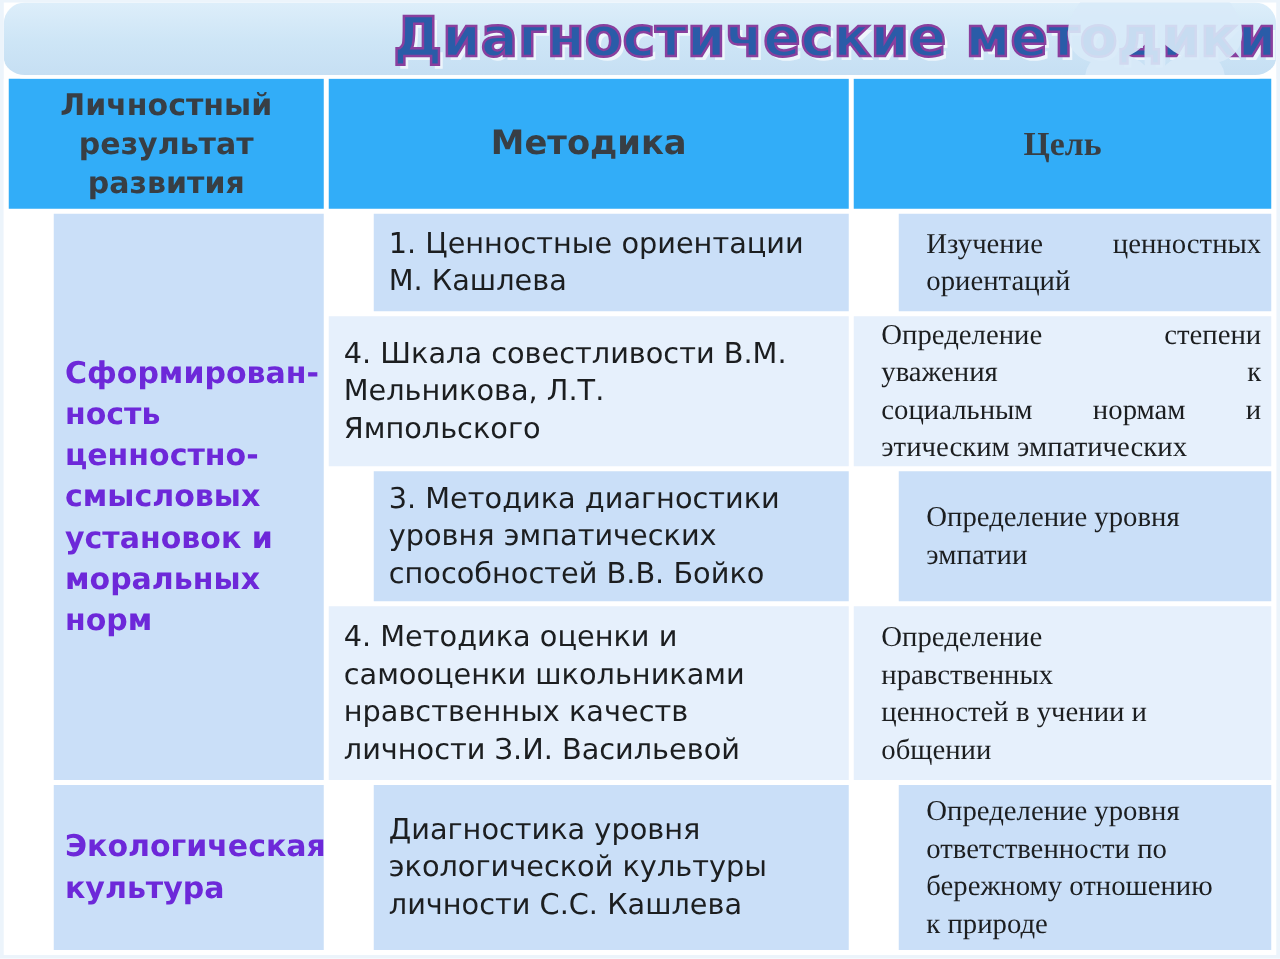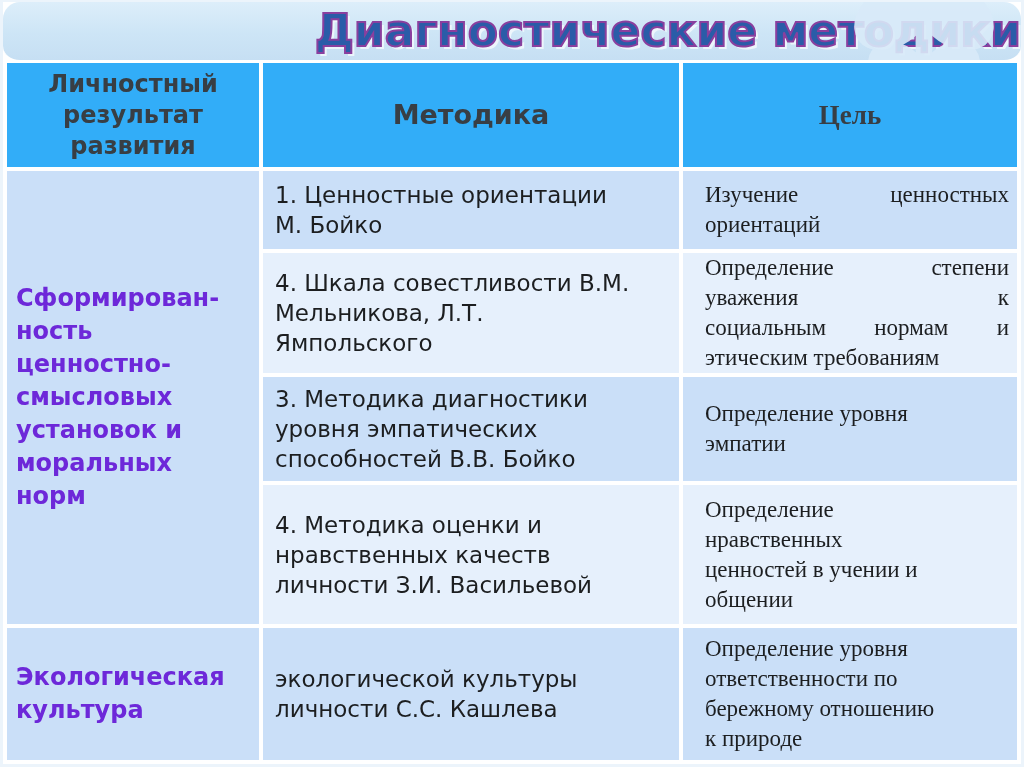--- a/index.html
+++ b/index.html
@@ -59,21 +59,21 @@
     gap: 4px;
     padding: 0 4px 4px 4px;
     background: #ffffff;
   }
   .cell {
     display: flex;
     flex-direction: column;
     justify-content: center;
     box-sizing: border-box;
   }
-  .bg-dark  { background: #cadff8; }
+  .bg-dark  { background: #cadff8; margin-left: 36px; }
   .bg-light { background: #e6f0fc; }
   .bg-head  { background: #32adf8; }
 
   .cell-header {
     align-items: center;
     text-align: center;
     font-weight: bold;
     color: #383e44;
     font-size: 27px;
     line-height: 32px;
@@ -140,66 +140,68 @@
         <div class="tline">ность</div>
         <div class="tline">ценностно-</div>
         <div class="tline">смысловых</div>
         <div class="tline">установок и</div>
         <div class="tline">моральных</div>
         <div class="tline">норм</div>
       </div>
 
     <div class="cell bg-dark cell-body cell-method gc2 gr2">
         <div class="tline">1. Ценностные ориентации</div>
-        <div class="tline">М. Бойко</div>
+        <div class="tline">М. Кашлева</div>
       </div>
     <div class="cell bg-dark cell-body cell-goal cell-justify gc3 gr2">
         <div class="tline">Изучение ценностных</div>
         <div class="tline">ориентаций</div>
       </div>
 
     <div class="cell bg-light cell-body cell-method gc2 gr3">
         <div class="tline">4. Шкала совестливости В.М.</div>
         <div class="tline">Мельникова, Л.Т.</div>
         <div class="tline">Ямпольского</div>
       </div>
     <div class="cell bg-light cell-body cell-goal cell-justify gc3 gr3">
         <div class="tline">Определение степени</div>
         <div class="tline">уважения к</div>
         <div class="tline">социальным нормам и</div>
-        <div class="tline">этическим требованиям</div>
+        <div class="tline">этическим эмпатических</div>
       </div>
 
     <div class="cell bg-dark cell-body cell-method gc2 gr4">
         <div class="tline">3. Методика диагностики</div>
         <div class="tline">уровня эмпатических</div>
         <div class="tline">способностей В.В. Бойко</div>
       </div>
     <div class="cell bg-dark cell-body cell-goal gc3 gr4">
         <div class="tline">Определение уровня</div>
         <div class="tline">эмпатии</div>
       </div>
 
     <div class="cell bg-light cell-body cell-method gc2 gr5">
         <div class="tline">4. Методика оценки и</div>
+        <div class="tline">самооценки школьниками</div>
         <div class="tline">нравственных качеств</div>
         <div class="tline">личности З.И. Васильевой</div>
       </div>
     <div class="cell bg-light cell-body cell-goal gc3 gr5">
         <div class="tline">Определение</div>
         <div class="tline">нравственных</div>
         <div class="tline">ценностей в учении и</div>
         <div class="tline">общении</div>
       </div>
 
     <div class="cell bg-dark cell-result gc1 gr6">
         <div class="tline">Экологическая</div>
         <div class="tline">культура</div>
       </div>
     <div class="cell bg-dark cell-body cell-method gc2 gr6">
+        <div class="tline">Диагностика уровня</div>
         <div class="tline">экологической культуры</div>
         <div class="tline">личности С.С. Кашлева</div>
       </div>
     <div class="cell bg-dark cell-body cell-goal gc3 gr6">
         <div class="tline">Определение уровня</div>
         <div class="tline">ответственности по</div>
         <div class="tline">бережному отношению</div>
         <div class="tline">к природе</div>
       </div>
 

